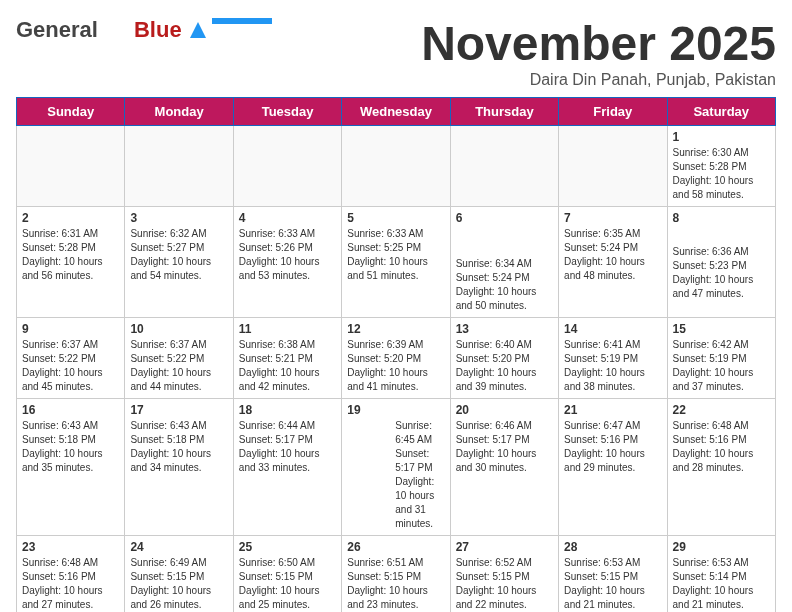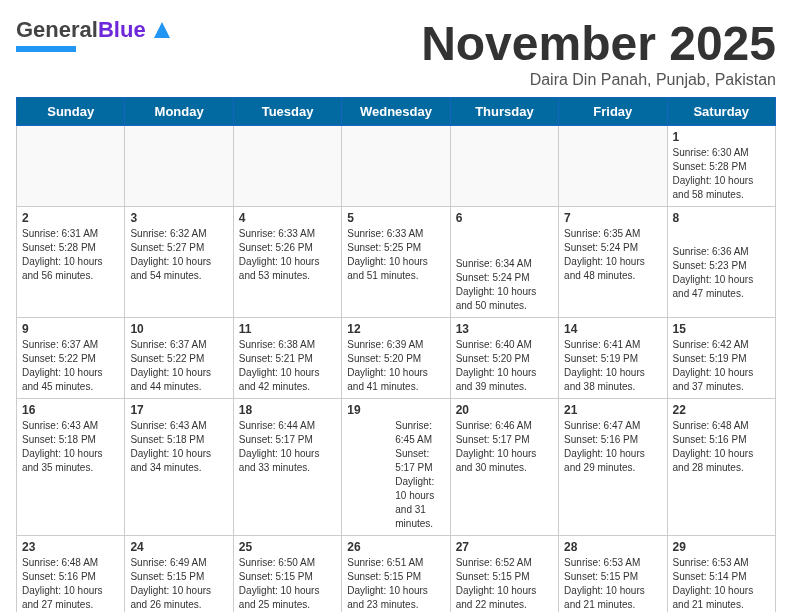--- a/index.html
+++ b/index.html
@@ -11,21 +11,21 @@
       padding: 16px;
     }
     .header-area {
       display: flex;
       justify-content: space-between;
       align-items: flex-start;
       margin-bottom: 8px;
     }
     .logo {
       display: flex;
-      flex-direction: column;
+      flex-direction: row;
       align-items: flex-start;
     }
     .logo-blue-bar {
       width: 60px;
       height: 6px;
       background: #2196F3;
       margin-top: 2px;
     }
     .title-area {
       text-align: right;
@@ -38,21 +38,21 @@
     .location-title {
       font-size: 16px;
       color: #555;
     }
     .calendar {
       width: 100%;
       border-collapse: collapse;
       border: 1px solid #ccc;
     }
     .calendar th {
-      background: #0369a1;
+      background: #be185d;
       color: #fff;
       font-size: 13px;
       font-weight: bold;
       padding: 6px 4px;
       text-align: center;
       border: 1px solid #1565C0;
     }
     .calendar td {
       vertical-align: top;
       border: 1px solid #ccc;
@@ -80,21 +80,21 @@
       height: 70px;
     }
   </style>
 </head>
 <body>
 
 <div class="header-area">
   <div class="logo">
     <div style="display:flex;align-items:center;gap:0">
       <span style="font-size:22px;font-weight:bold;color:#444;">General</span>
-      <span style="font-size:22px;font-weight:bold;color:#6d28d9;">Blue</span>
+      <span style="font-size:22px;font-weight:bold;color:#b91c1c;padding-left:36px;">Blue</span>
 
       <svg width="28" height="28" viewBox="0 0 28 28" style="margin-left:2px;">
         <polygon points="6,22 22,22 14,6" fill="#2196F3"></polygon>
       </svg>
     </div>
     <div class="logo-blue-bar"></div>
   </div>
   <div class="title-area">
     <div class="month-title">November 2025</div>
     <div class="location-title">Daira Din Panah, Punjab, Pakistan</div>

